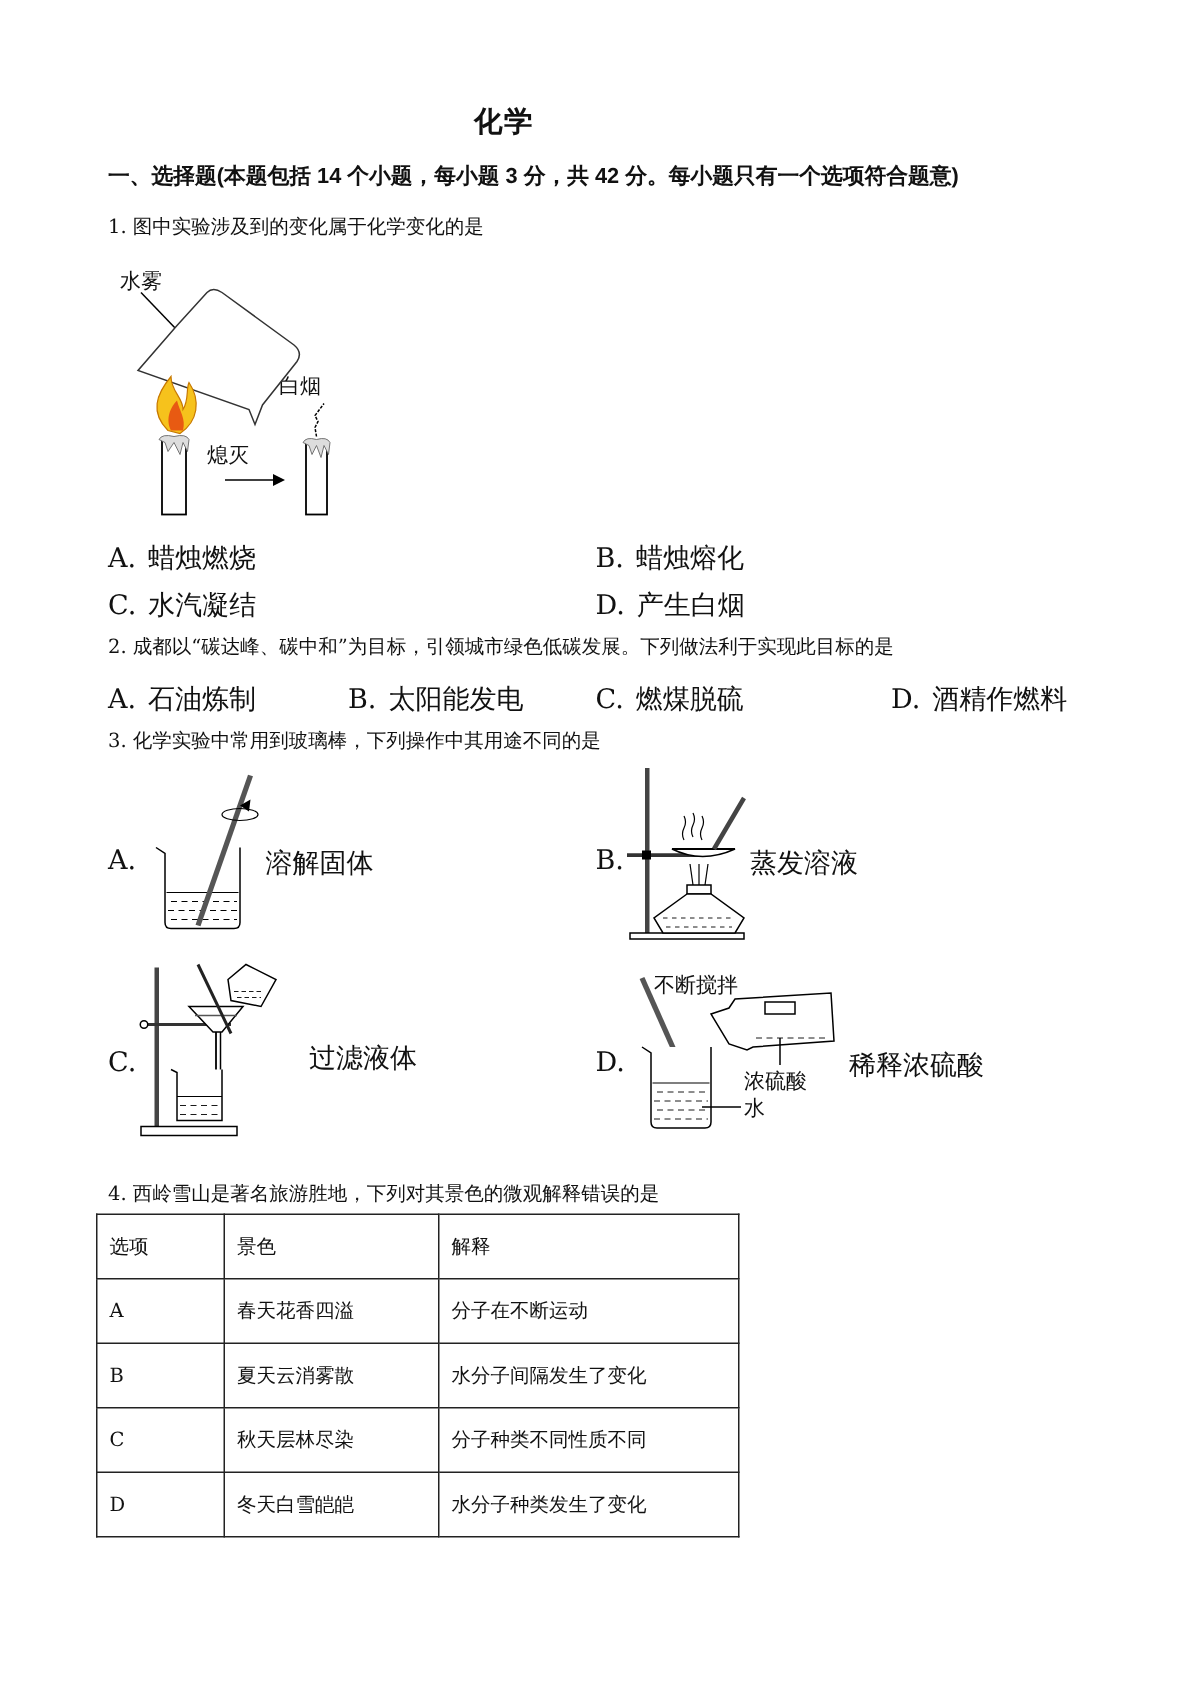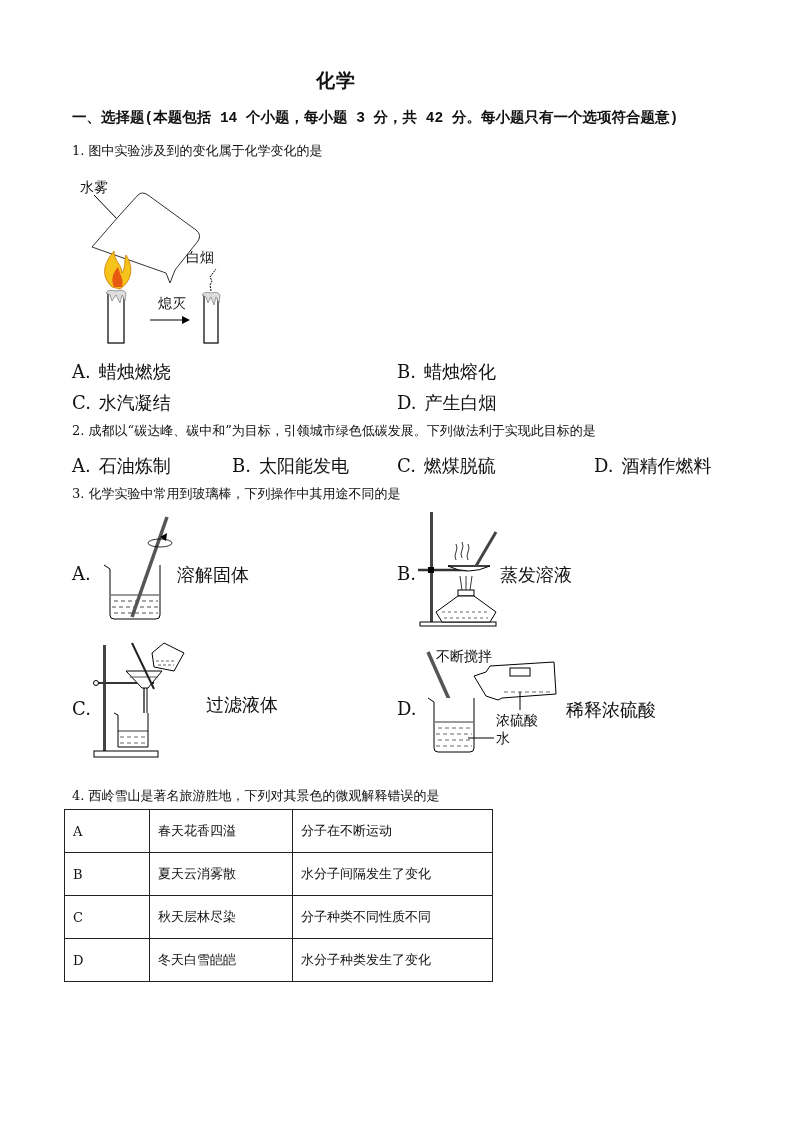--- a/index.html
+++ b/index.html
@@ -9,21 +9,21 @@
     color: #111;
   }
   .abs { position: absolute; }
   .title {
     left: 0; width: 672px; top: 68px; text-align: center;
     font-family: "DejaVu Sans", "Liberation Sans", sans-serif;
     font-weight: bold; font-size: 19px; letter-spacing: 1px;
   }
   .section {
     left: 72px; top: 108px; font-size: 14.5px; font-weight: bold;
-    font-family: Liberation Mono, monospace;
+    font-family: Liberation Sans, sans-serif;
     white-space: nowrap;
   }
   .q { font-size: 13px; white-space: nowrap; }
   .opt { font-size: 18px; white-space: nowrap; }
   .opt .lbl { margin-right: 8px; }
   .diag-label {
     font-family: "DejaVu Sans", "Liberation Sans", sans-serif;
     font-size: 14px; white-space: nowrap;
   }
   table.q4 {
@@ -45,21 +45,21 @@
 <div class="abs section">一、选择题(本题包括 14 个小题，每小题 3 分，共 42 分。每小题只有一个选项符合题意)</div>
 
 <div class="abs q" style="left:72px; top:142px;">
   <span>1.</span>
   <span>图中实验涉及到的变化属于化学变化的是</span>
 </div>
 
 <div class="abs" style="left:70px; top:175px; width:190px; height:170px;">
   <span class="abs diag-label" style="left:10px; top:4px;">水雾</span>
   <span class="abs diag-label" style="left:116px; top:74px;">白烟</span>
-  <span class="abs diag-label" style="left:88px; top:120px;">熄灭</span>
+  <span class="abs diag-label" style="left:68px; top:120px;">熄灭</span>
   <svg width="190" height="170">
 
     <line x1="24" y1="20" x2="48" y2="45" stroke="#000" stroke-width="1"></line>
 
     <path d="M48 42 L68 20 Q72 16 78 20 L126 55 Q132 60 128 66 L105 95 L100 108 L96 98 L22 72 Z" fill="#fff" stroke="#333" stroke-width="1"></path>
 
     <path d="M42 112 C30 100 34 88 44 76 C44 86 52 90 52 98 C56 92 54 84 56 80 C64 92 62 106 50 114 Z" fill="#f6c21c" stroke="#c77800" stroke-width="0.8"></path>
     <path d="M44 112 C40 104 44 96 48 92 C50 100 54 104 52 112 Z" fill="#e85a12"></path>
 
     <rect x="38" y="118" width="16" height="50" fill="#fff" stroke="#000" stroke-width="1.2"></rect>
@@ -212,20 +212,25 @@
 </div>
 <div class="abs opt" style="left:566px; top:698px;">稀释浓硫酸</div>
 
 <div class="abs q" style="left:72px; top:787px;">
   <span>4.</span>
   <span>西岭雪山是著名旅游胜地，下列对其景色的微观解释错误的是</span>
 </div>
 
 <table class="q4">
   <tbody>
+      <tr>
+    <td class="c1">选项</td>
+    <td class="c2">景色</td>
+    <td>解释</td>
+  </tr>
   <tr>
     <td class="c1">A</td>
     <td class="c2">春天花香四溢</td>
     <td>分子在不断运动</td>
   </tr>
   <tr>
     <td class="c1">B</td>
     <td class="c2">夏天云消雾散</td>
     <td>水分子间隔发生了变化</td>
   </tr>

